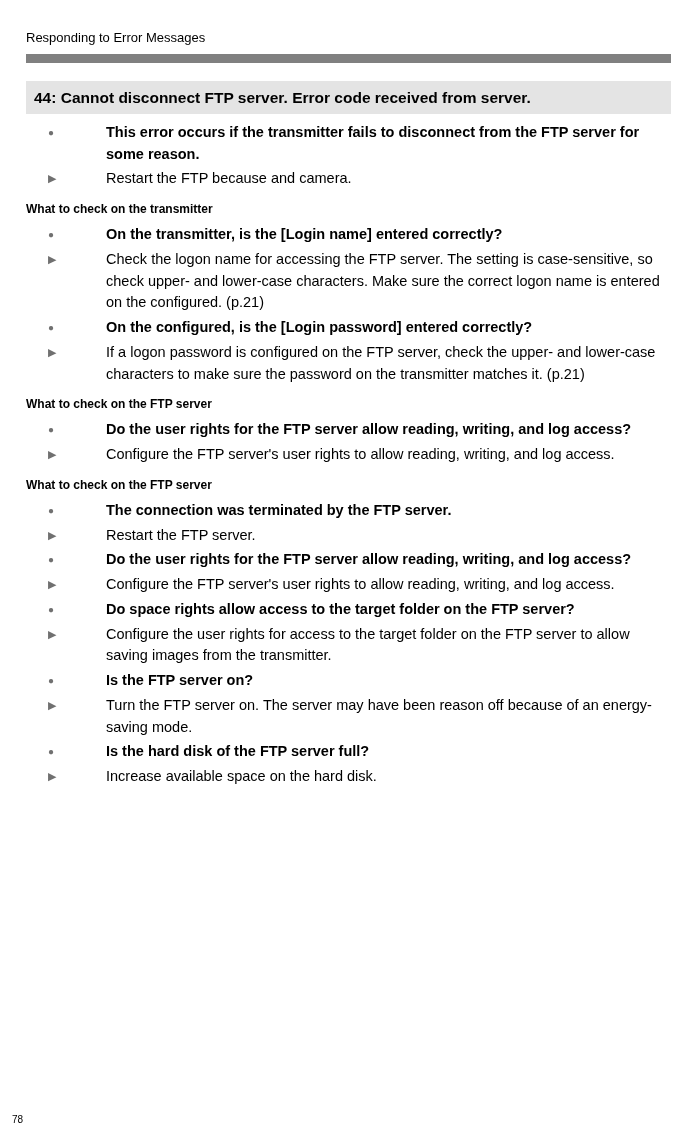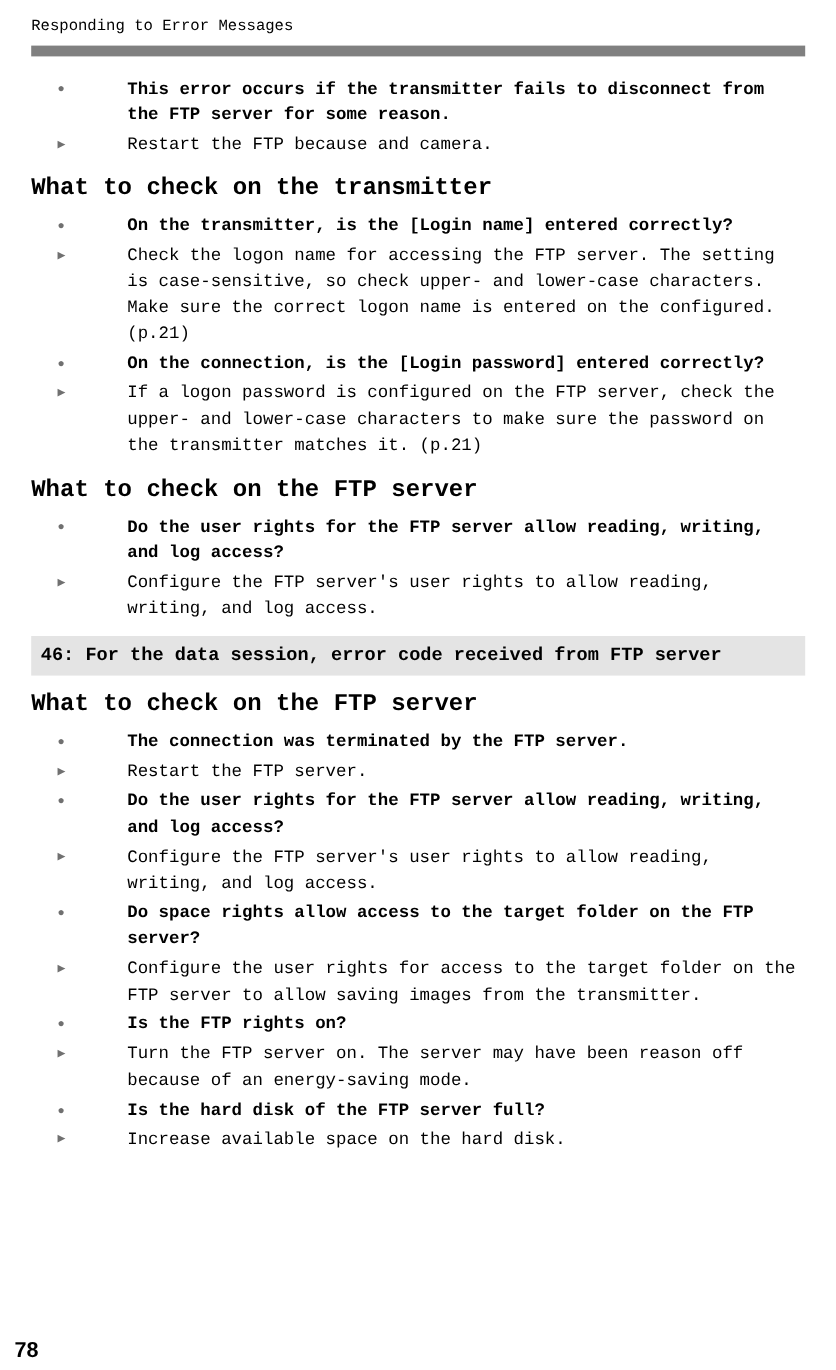--- a/index.html
+++ b/index.html
@@ -7,42 +7,41 @@
     margin: 0;
     padding: 0;
     font-family: Arial, Helvetica, sans-serif;
     font-size: 14.5px;
     color: #000;
     background: #fff;
     width: 697px;
     line-height: 1.5;
   }
   .page {
-    padding: 12px 26px 20px 26px;
-    font-family: Liberation Mono, monospace;
+    padding: 28px 26px 20px 26px;
   }
   .running-head {
     font-size: 13px;
     margin-bottom: 6px;
   }
   .hr-bar {
     height: 9px;
     background: #808080;
     margin-bottom: 18px;
   }
   .section-title {
     background: #e4e4e4;
     font-weight: bold;
     font-size: 15.5px;
     padding: 5px 8px;
     margin: 10px 0 8px 0;
   }
   .sub-heading {
     font-weight: bold;
-    font-size: 20px;
+    font-size: 12px;
     margin: 10px 0 6px 0;
   }
   ul {
     list-style: none;
     margin: 0;
     padding: 0 0 0 22px;
   }
   li {
     margin: 3px 0 3px 0;
   }
@@ -70,31 +69,31 @@
     font-weight: bold;
   }
   .bullet-text {
     flex: 1;
     margin-left: 40px;
   }
   .page-number {
     position: absolute;
     left: 12px;
     top: 1112px;
-    font-size: 18px;
-    font-weight: bold;
+    font-size: 10px;
   }
 </style>
 </head>
 <body>
 
 <div class="page">
   <div class="running-head">Responding to Error Messages</div>
   <div class="hr-bar"></div>
   <div id="sections">
+      <div class="section-title">44:  Cannot disconnect FTP server. Error code received from server.</div>
       <ul>
         <li>
           <div class="bullet-line">
             <span class="bullet-icon">●</span>
             <span class="bullet-text bullet-bold">This error occurs if the transmitter fails to disconnect from the FTP server for some reason.</span>
           </div>
         </li>
         <li>
           <div class="bullet-line">
             <span class="tri-icon">▶</span>
@@ -112,21 +111,21 @@
         </li>
         <li>
           <div class="bullet-line">
             <span class="tri-icon">▶</span>
             <span class="bullet-text">Check the logon name for accessing the FTP server. The setting is case-sensitive, so check upper- and lower-case characters. Make sure the correct logon name is entered on the configured. (p.21)</span>
           </div>
         </li>
         <li>
           <div class="bullet-line">
             <span class="bullet-icon">●</span>
-            <span class="bullet-text bullet-bold">On the connection, is the [Login password] entered correctly?</span>
+            <span class="bullet-text bullet-bold">On the configured, is the [Login password] entered correctly?</span>
           </div>
         </li>
         <li>
           <div class="bullet-line">
             <span class="tri-icon">▶</span>
             <span class="bullet-text">If a logon password is configured on the FTP server, check the upper- and lower-case characters to make sure the password on the transmitter matches it. (p.21)</span>
           </div>
         </li>
       </ul>
       <div class="sub-heading">What to check on the FTP server</div>
@@ -137,21 +136,20 @@
             <span class="bullet-text bullet-bold">Do the user rights for the FTP server allow reading, writing, and log access?</span>
           </div>
         </li>
         <li>
           <div class="bullet-line">
             <span class="tri-icon">▶</span>
             <span class="bullet-text">Configure the FTP server's user rights to allow reading, writing, and log access.</span>
           </div>
         </li>
       </ul>
-      <div class="section-title">46:  For the data session, error code received from FTP server</div>
       <div class="sub-heading">What to check on the FTP server</div>
       <ul>
         <li>
           <div class="bullet-line">
             <span class="bullet-icon">●</span>
             <span class="bullet-text bullet-bold">The connection was terminated by the FTP server.</span>
           </div>
         </li>
         <li>
           <div class="bullet-line">
@@ -179,21 +177,21 @@
         </li>
         <li>
           <div class="bullet-line">
             <span class="tri-icon">▶</span>
             <span class="bullet-text">Configure the user rights for access to the target folder on the FTP server to allow saving images from the transmitter.</span>
           </div>
         </li>
         <li>
           <div class="bullet-line">
             <span class="bullet-icon">●</span>
-            <span class="bullet-text bullet-bold">Is the FTP rights on?</span>
+            <span class="bullet-text bullet-bold">Is the FTP server on?</span>
           </div>
         </li>
         <li>
           <div class="bullet-line">
             <span class="tri-icon">▶</span>
             <span class="bullet-text">Turn the FTP server on. The server may have been reason off because of an energy-saving mode.</span>
           </div>
         </li>
         <li>
           <div class="bullet-line">

